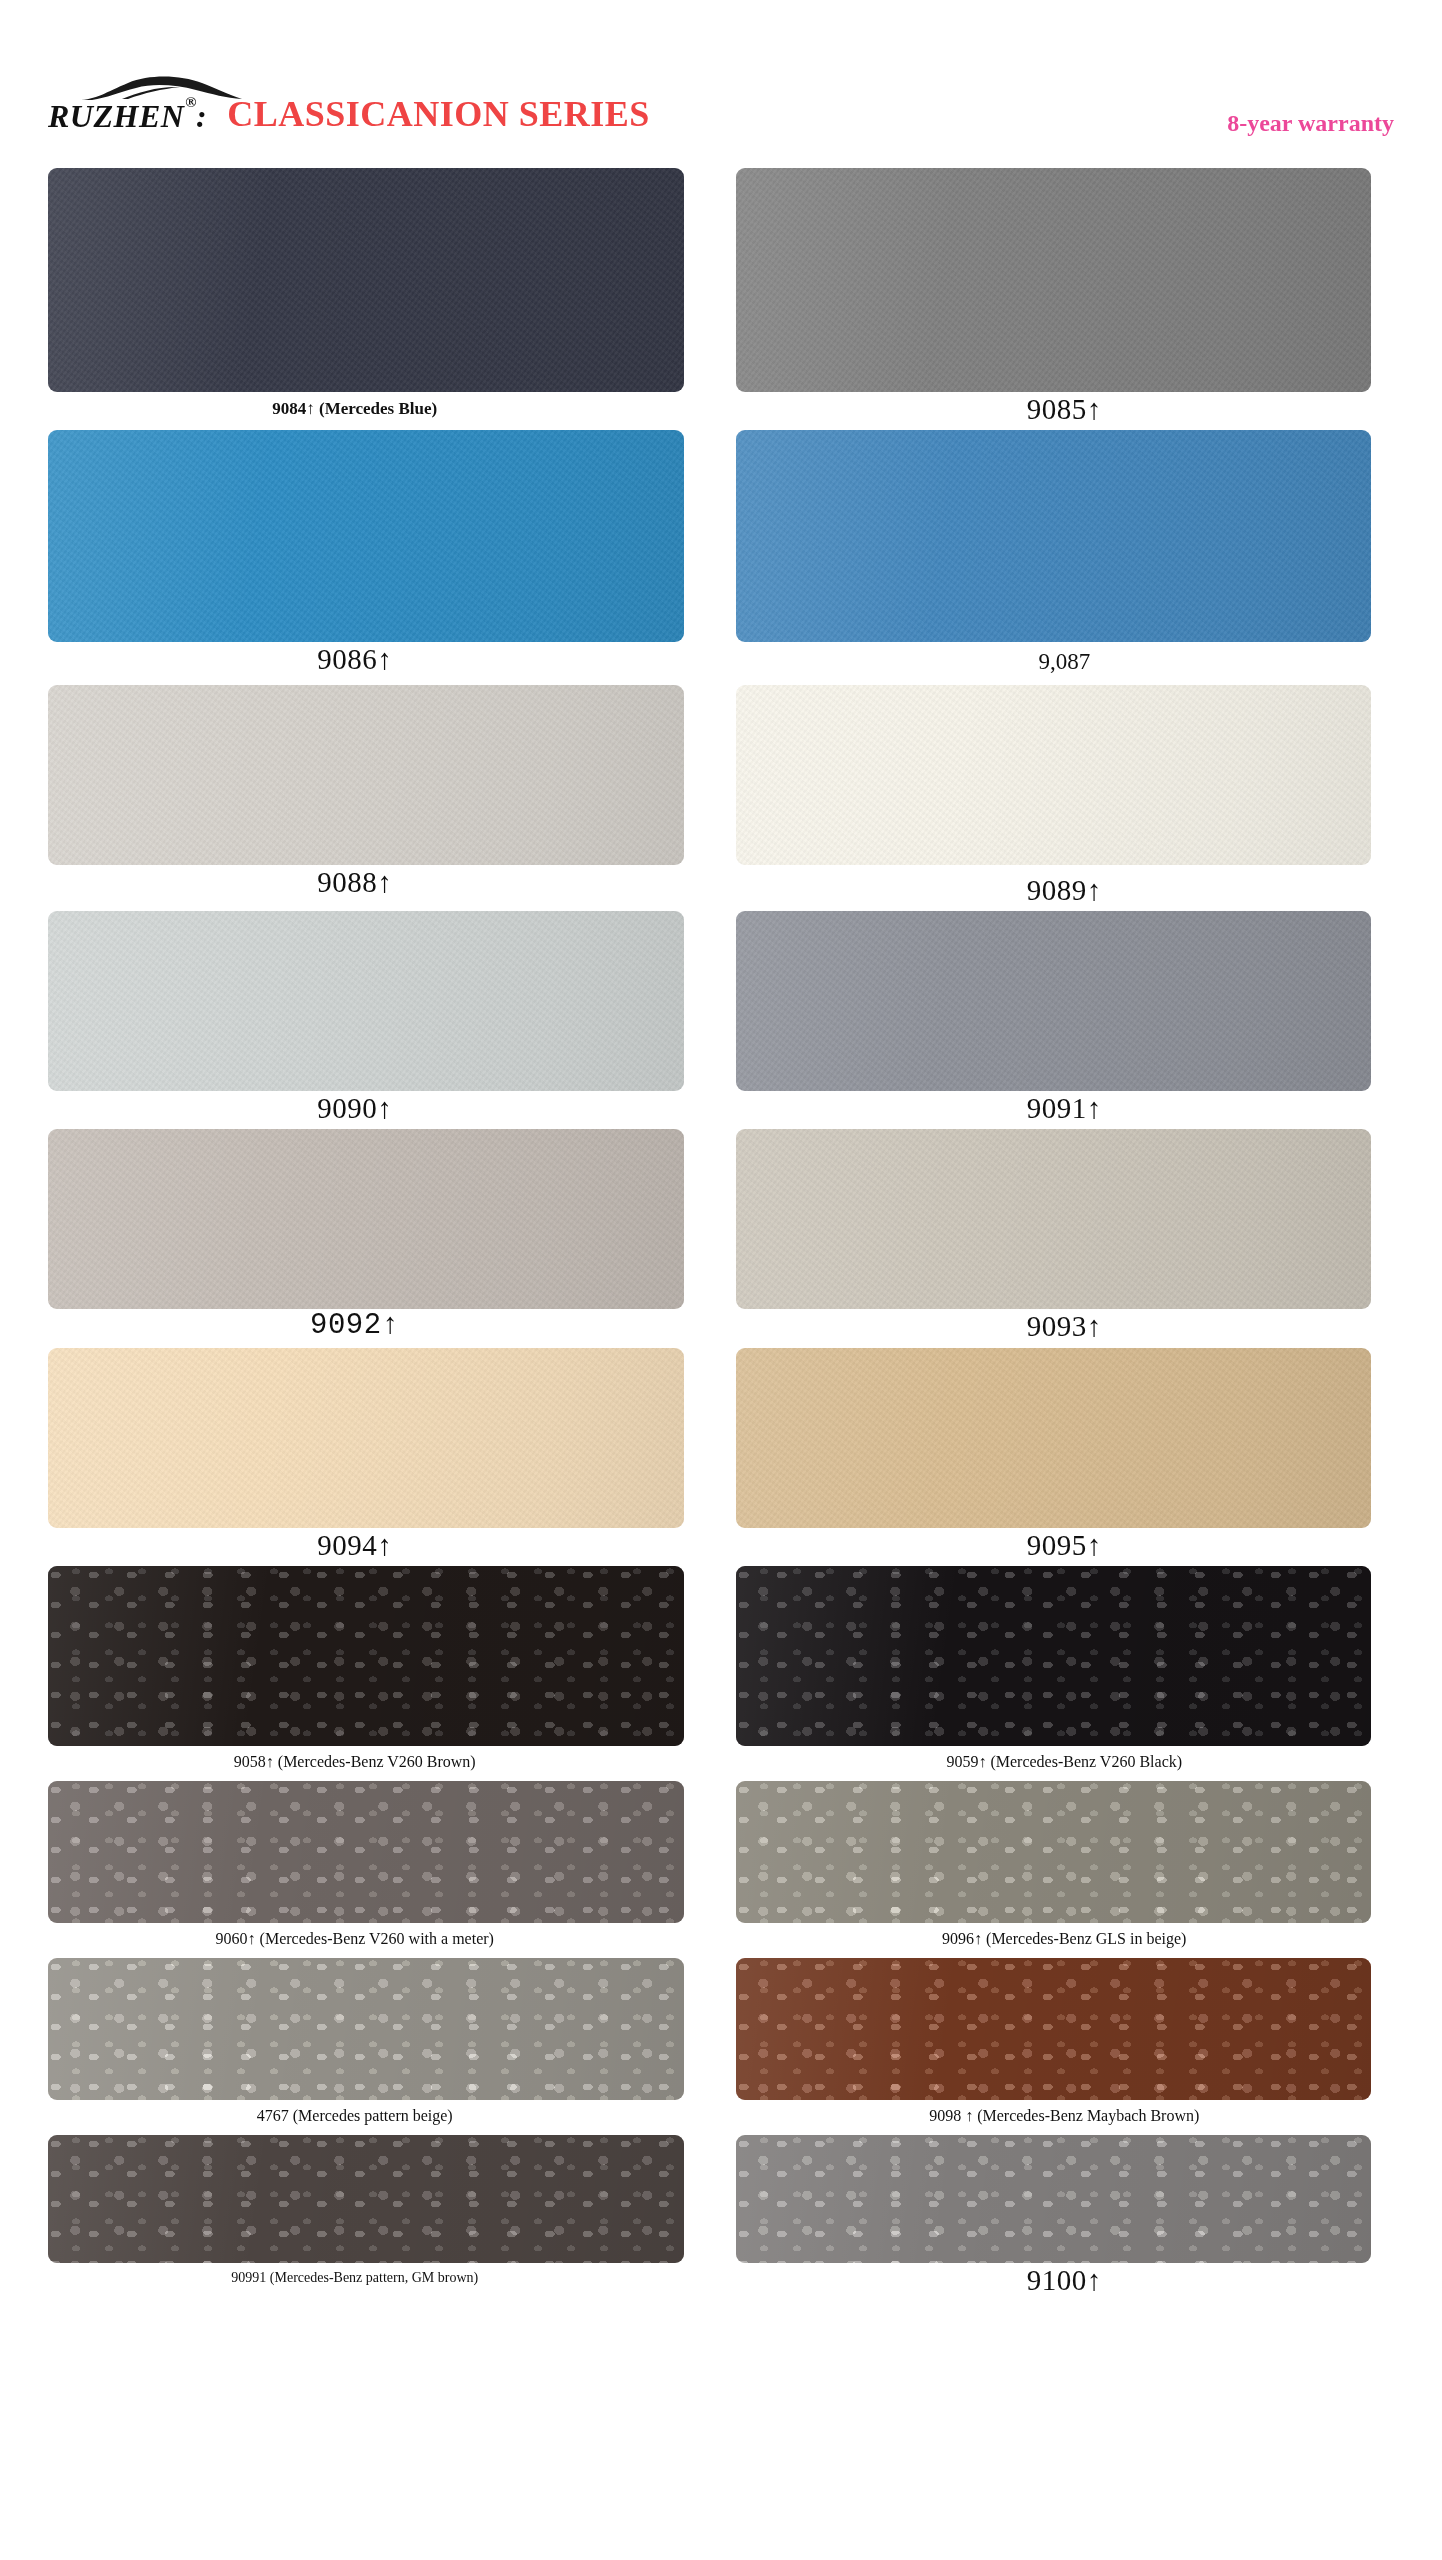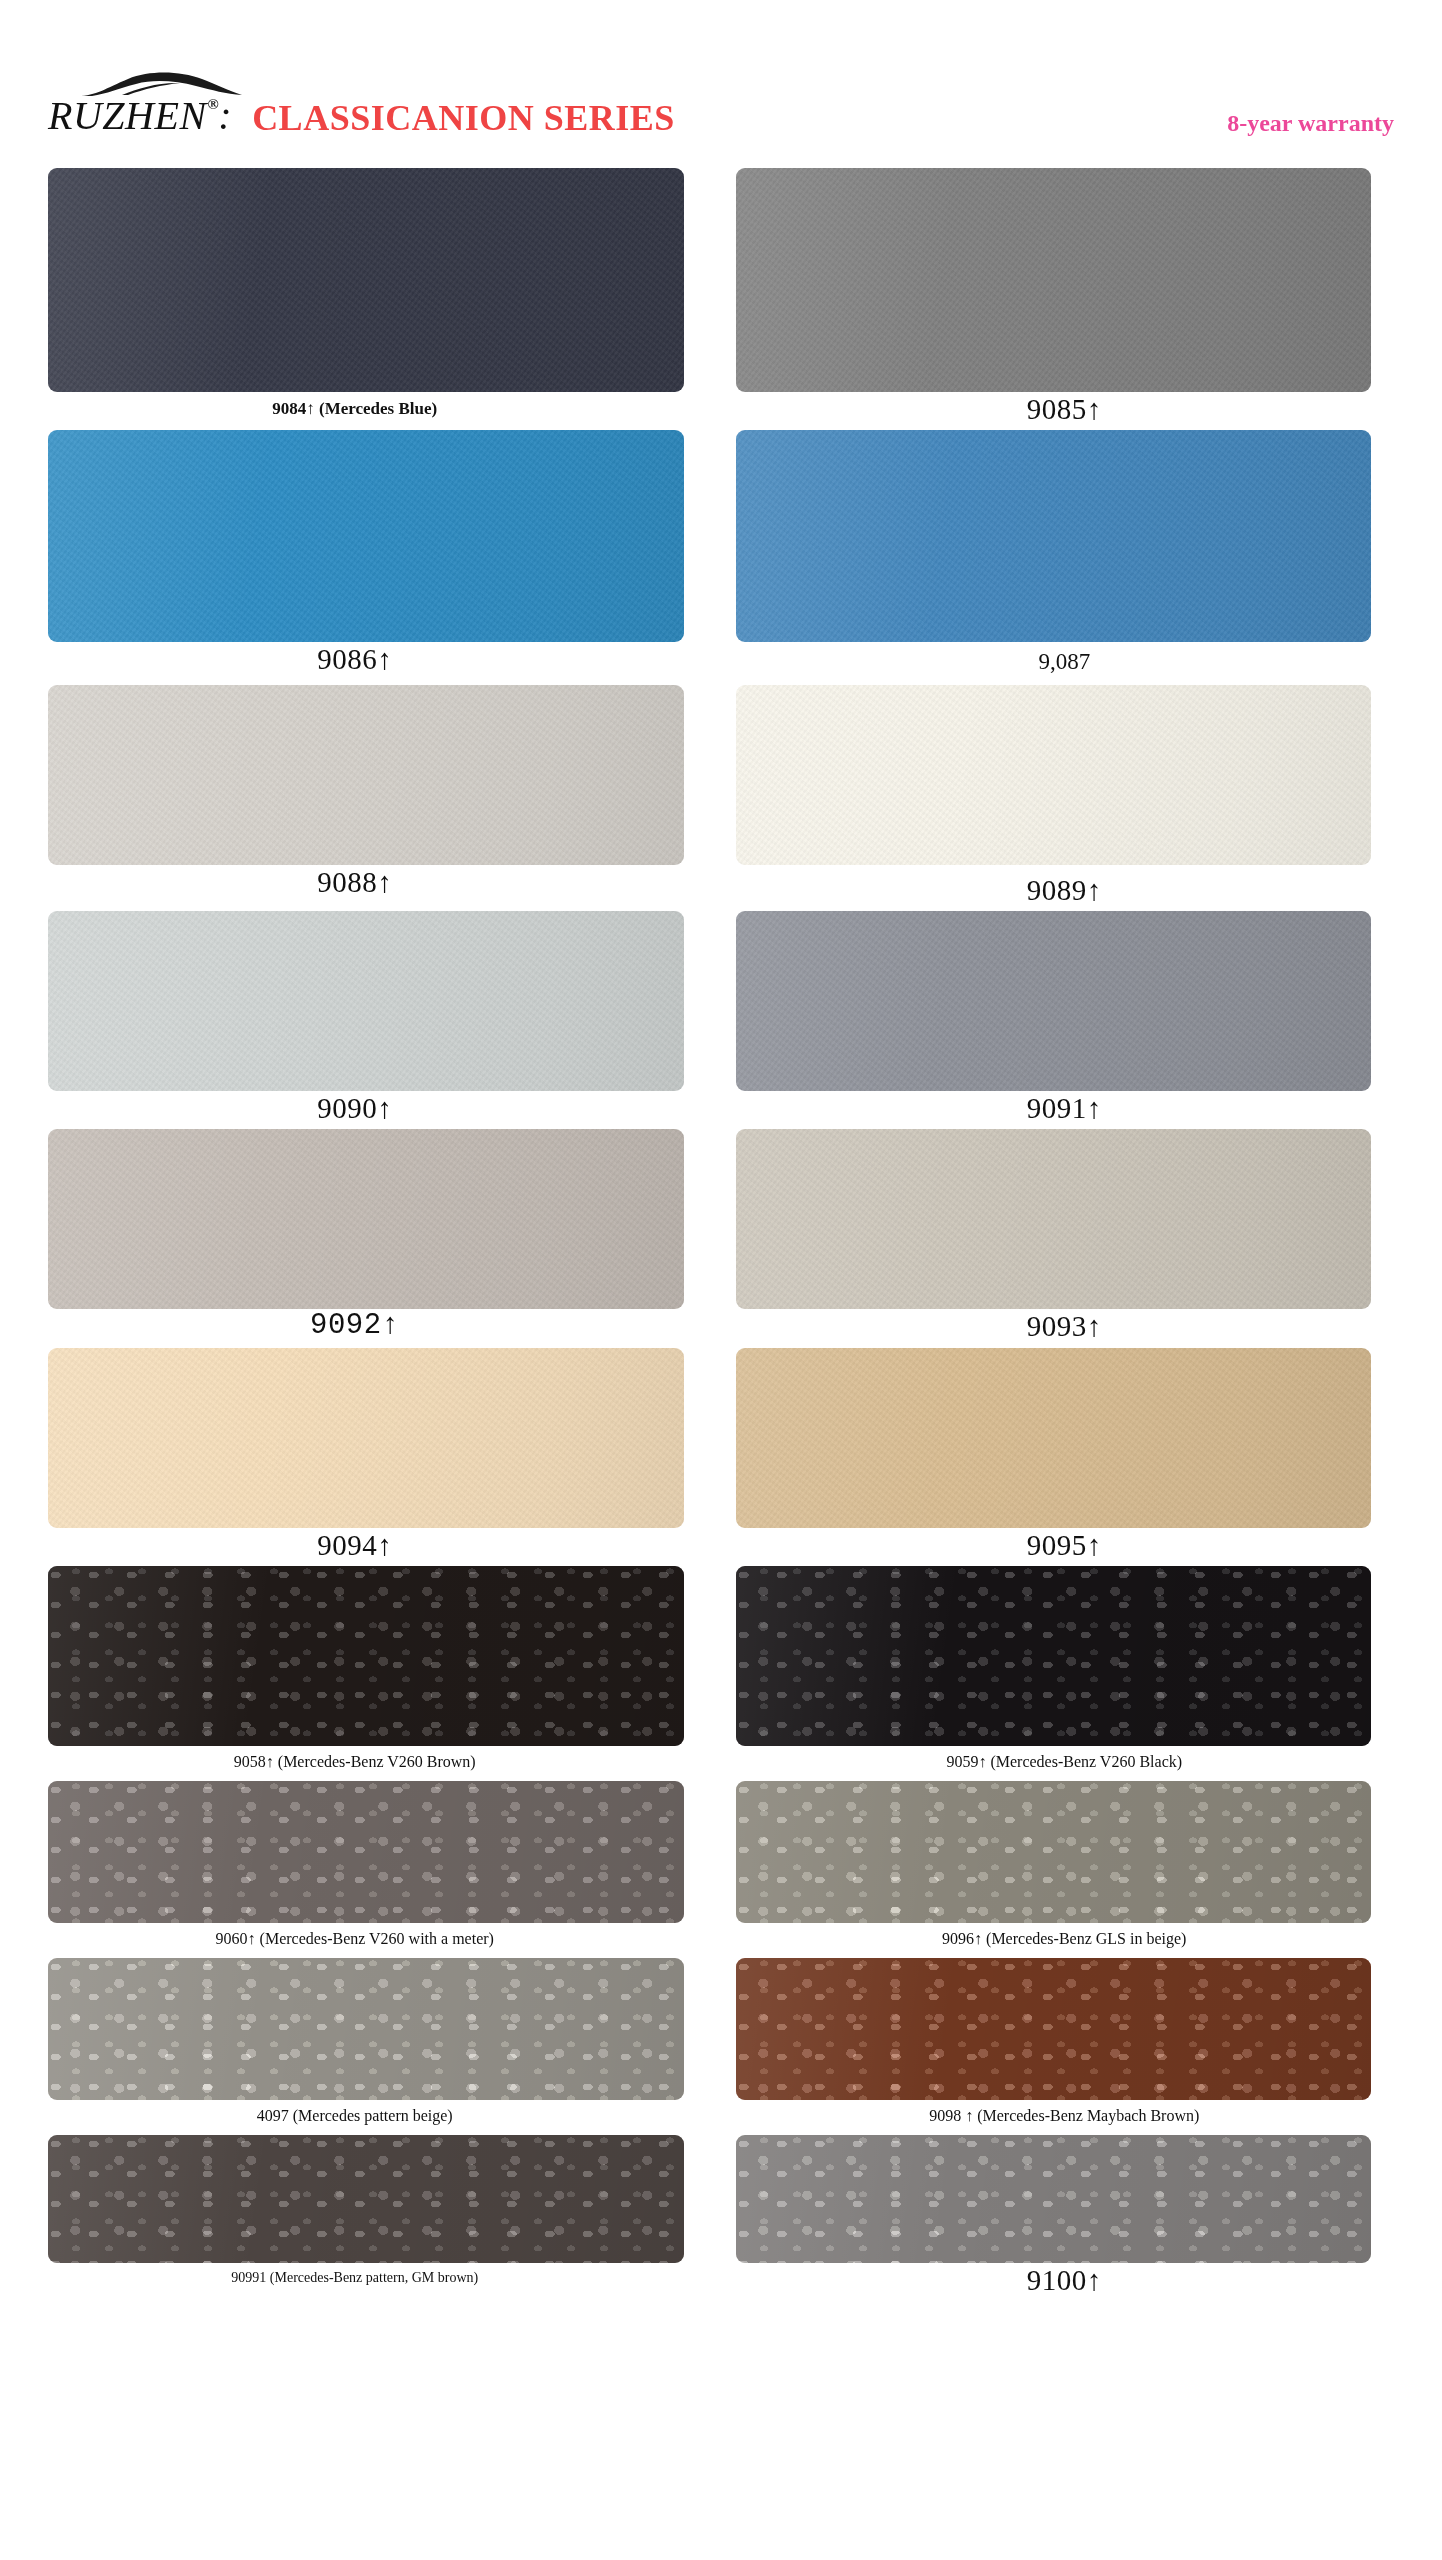--- a/index.html
+++ b/index.html
@@ -40,22 +40,22 @@
   }
   .car-swoosh {
     position: absolute;
     left: 28px;
     top: -26px;
     width: 170px;
     height: 28px;
   }
   .brand-name {
     font-family: "Liberation Serif", "DejaVu Serif", serif;
-    font-size: 40px;
-    font-weight: 400;
+    font-size: 32px;
+    font-weight: 700;
     font-style: italic;
     letter-spacing: 0.5px;
     line-height: 1;
     color: #111;
   }
   .reg-mark {
     font-size: 15px;
     vertical-align: super;
     position: relative;
     top: -14px;
@@ -295,21 +295,21 @@
         </div>
         <div class="caption cap-sm" style="margin-top: 8px; margin-bottom: 10px;">9096↑ (Mercedes-Benz GLS in beige)</div>
       </div>
     </div>
     <div class="row">
       <div class="cell">
         <div class="swatch" style="background: rgb(239, 233, 221); height: 142px; margin-left: 48px; margin-right: 26px;">
           <div class="swatch-inner grain-coarse"></div>
           <div class="sheen"></div>
         </div>
-        <div class="caption cap-sm" style="margin-top: 8px; margin-bottom: 10px;">4097 (Mercedes pattern beige)</div>
+        <div class="caption cap-sm" style="margin-top: 8px; margin-bottom: 10px;">4767 (Mercedes pattern beige)</div>
       </div>
       <div class="cell">
         <div class="swatch" style="background: rgb(183, 90, 52); height: 142px; margin-left: 26px; margin-right: 48px;">
           <div class="swatch-inner grain-coarse"></div>
           <div class="sheen"></div>
         </div>
         <div class="caption cap-sm" style="margin-top: 8px; margin-bottom: 10px;">9098 ↑ (Mercedes-Benz Maybach Brown)</div>
       </div>
     </div>
     <div class="row">

